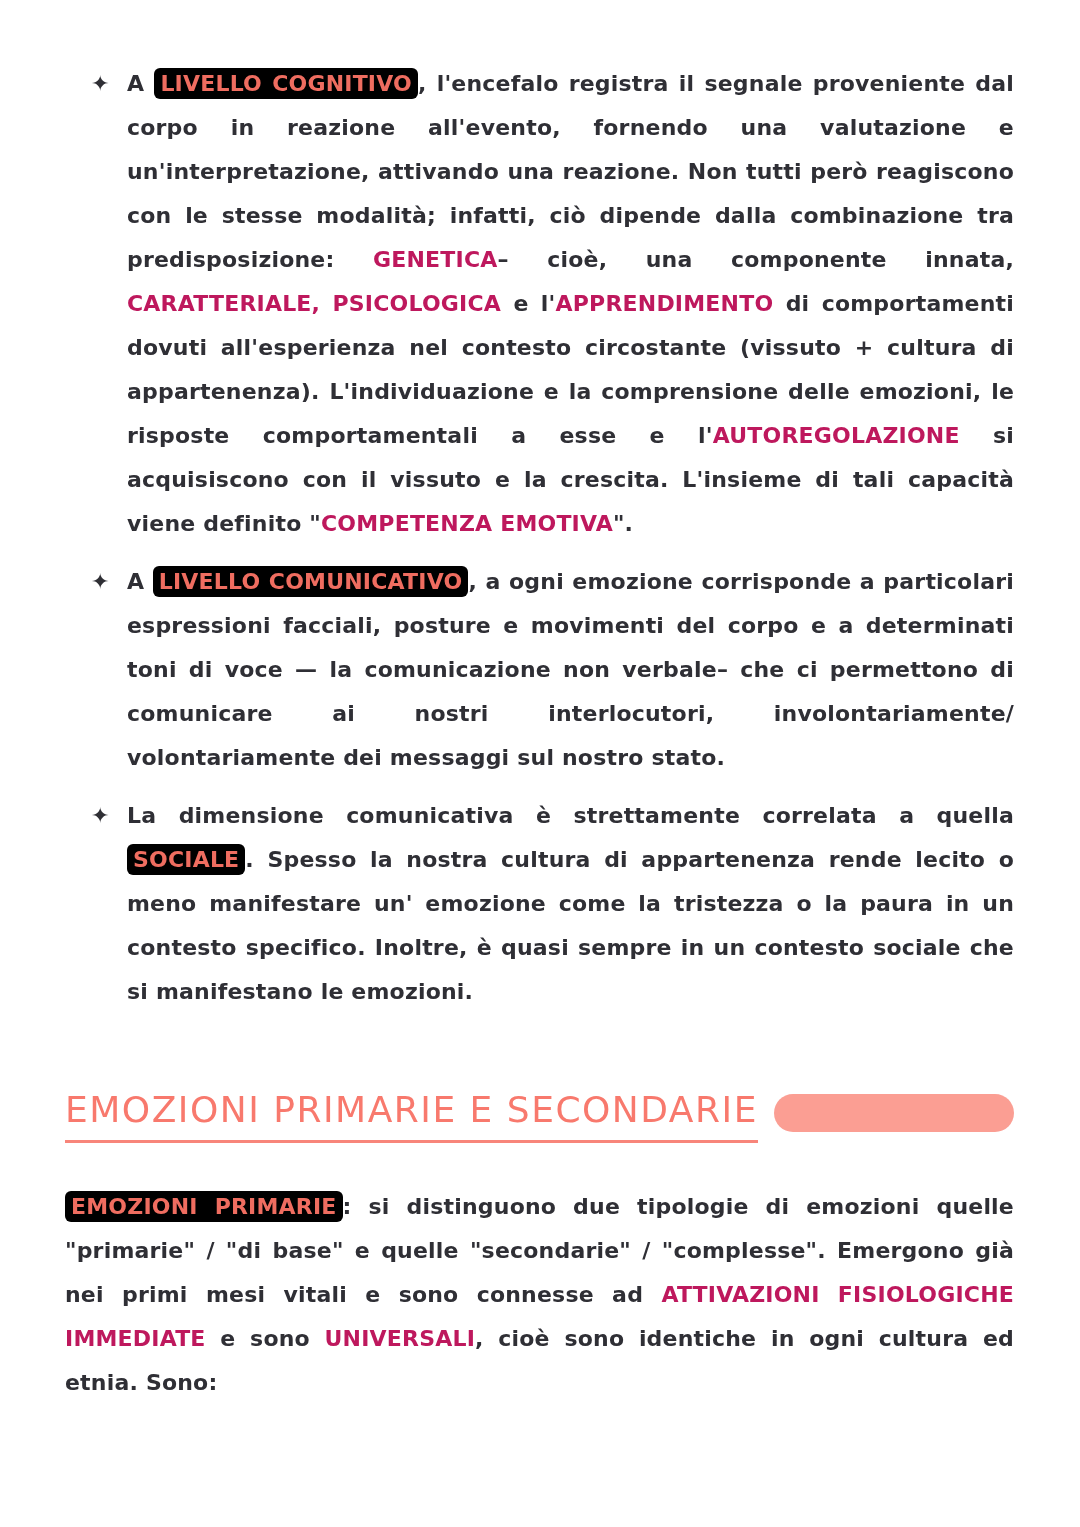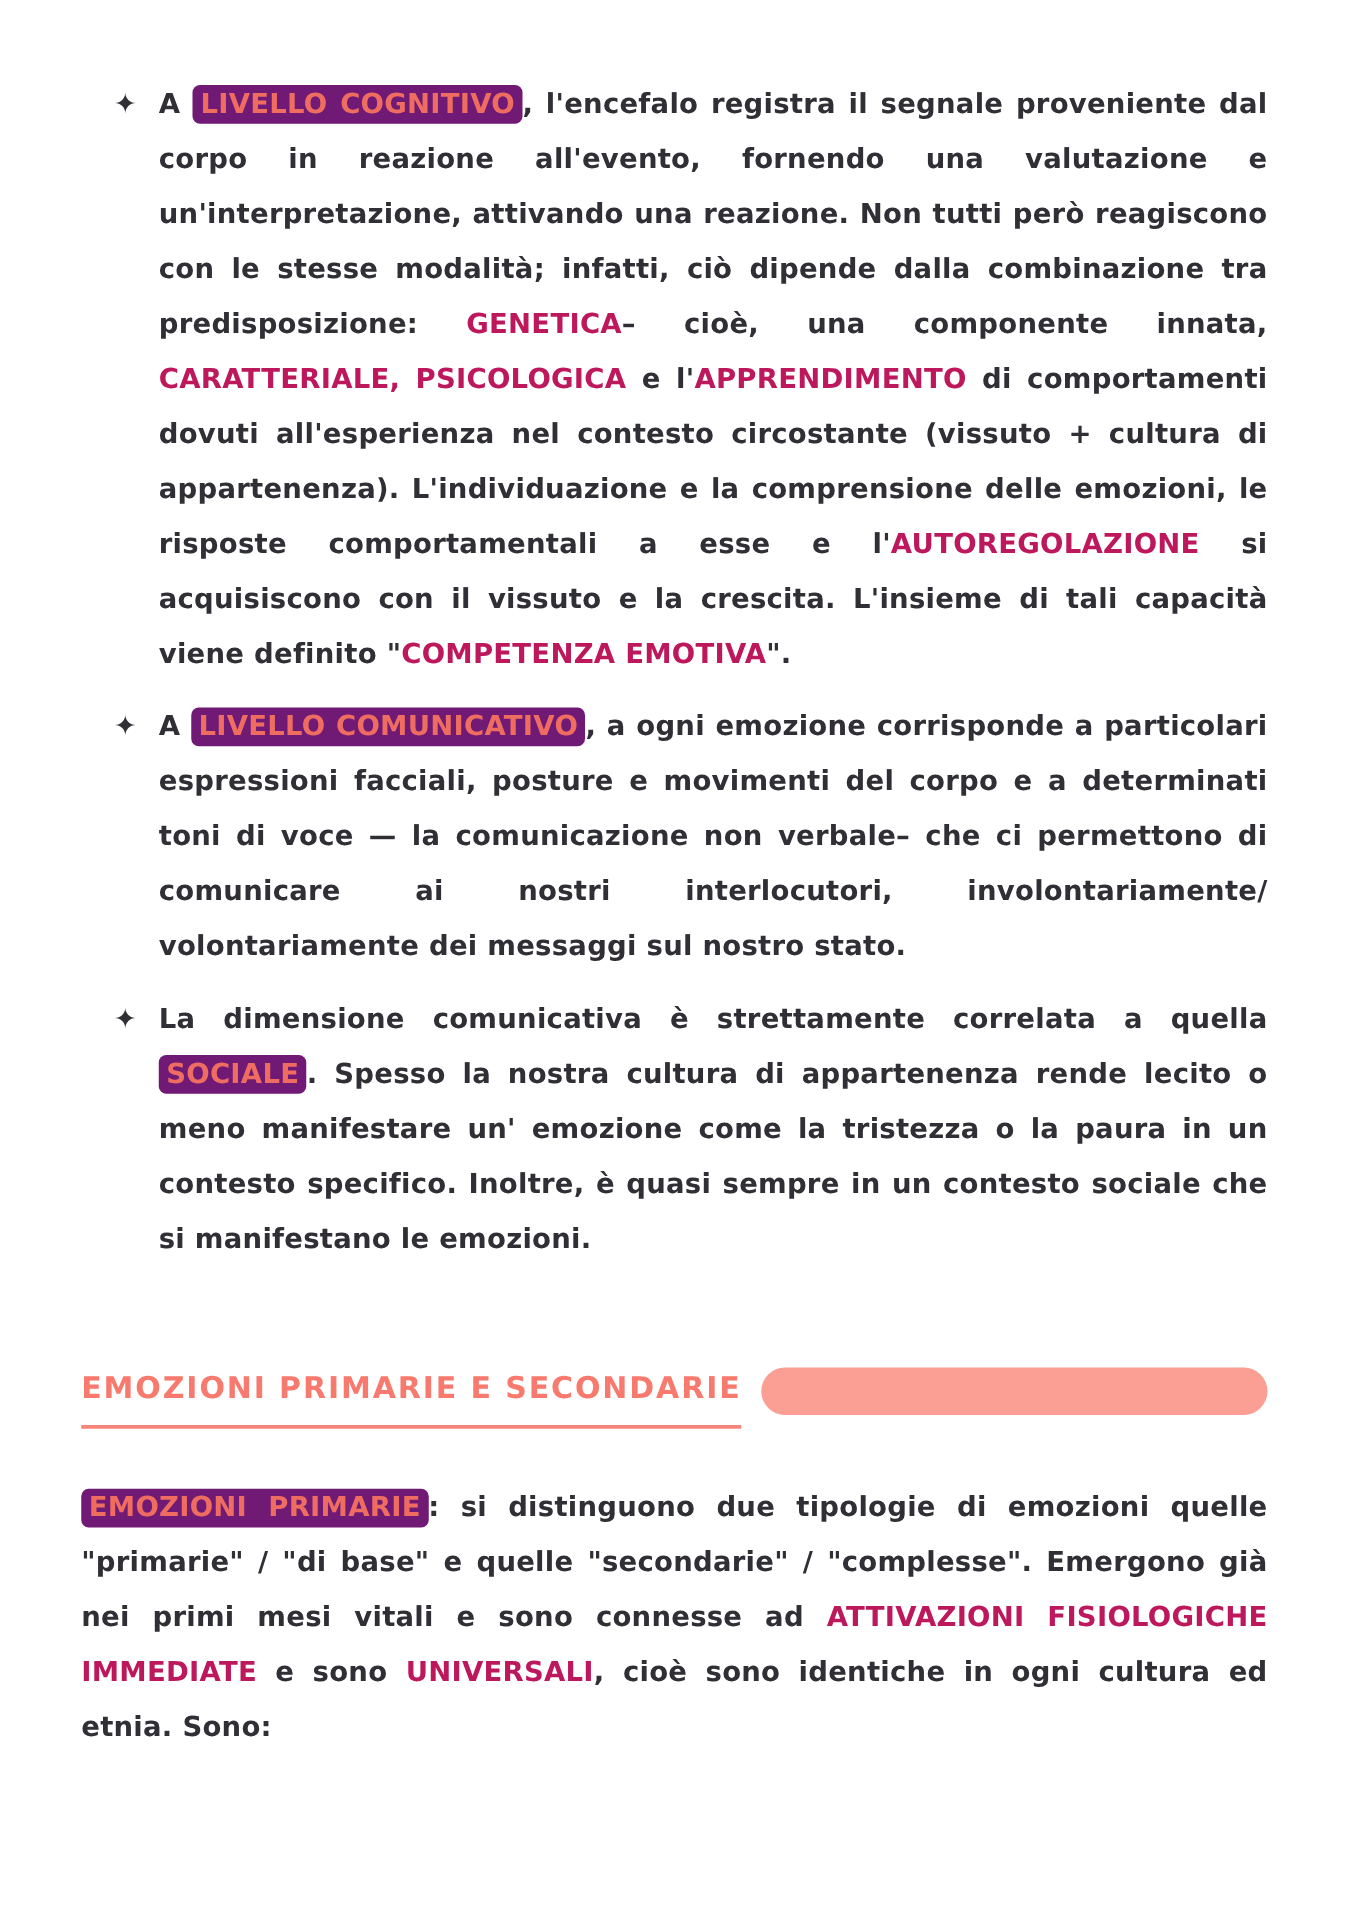--- a/index.html
+++ b/index.html
@@ -27,43 +27,43 @@
   }
   .bullet .marker {
     position: absolute;
     left: 26px;
     top: 0;
     color: #2f2f35;
   }
   .run-n  { color: #2f2f35; }
   .run-sal { color: #be185d; }
   .run-hl {
-    background: #701a75;
+    background: #000000;
     color: #ef6d60;
     padding: 3px 6px;
     border-radius: 6px;
     -webkit-box-decoration-break: clone;
     box-decoration-break: clone;
   }
   .heading-row {
     display: flex;
     align-items: center;
     gap: 16px;
     margin-top: 74px;
   }
   .heading {
     margin: 0;
-    font-size: 24px;
+    font-size: 36px;
     line-height: 44px;
     color: #f8796d;
     letter-spacing: 1.5px;
     border-bottom: 3px solid #f8857a;
     padding-bottom: 8px;
     white-space: nowrap;
-    font-weight: 700;
+    font-weight: 400;
   }
   .pill {
     flex: 1;
     height: 38px;
     background: #fb9e93;
     border-radius: 19px;
     margin-top: -6px;
   }
   .paragraph {
     margin: 42px 0 0 0;

